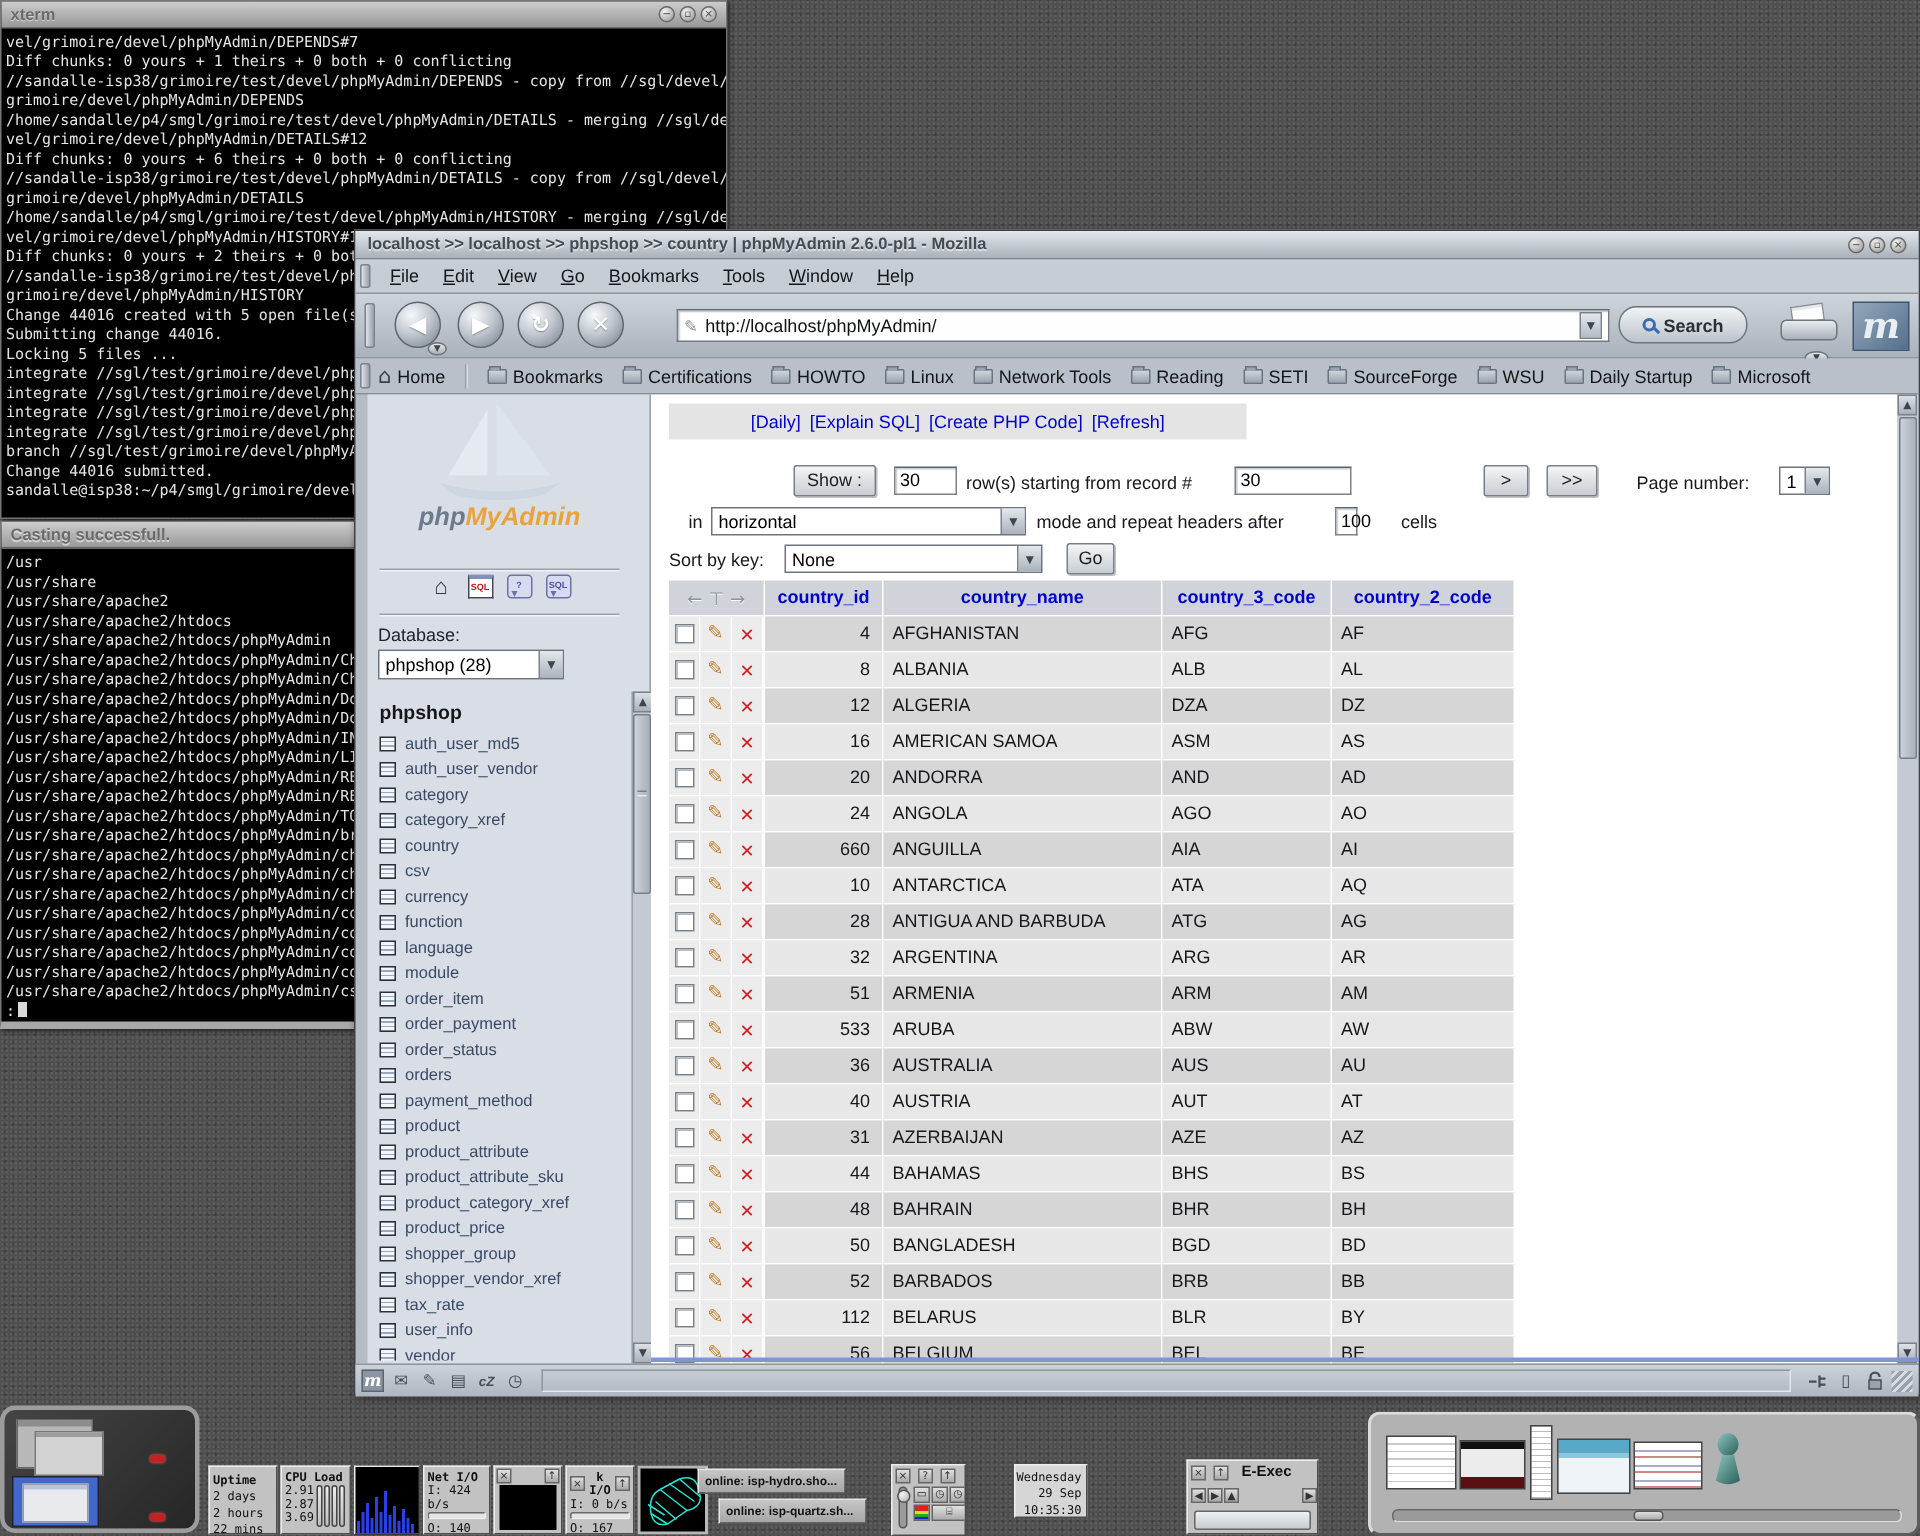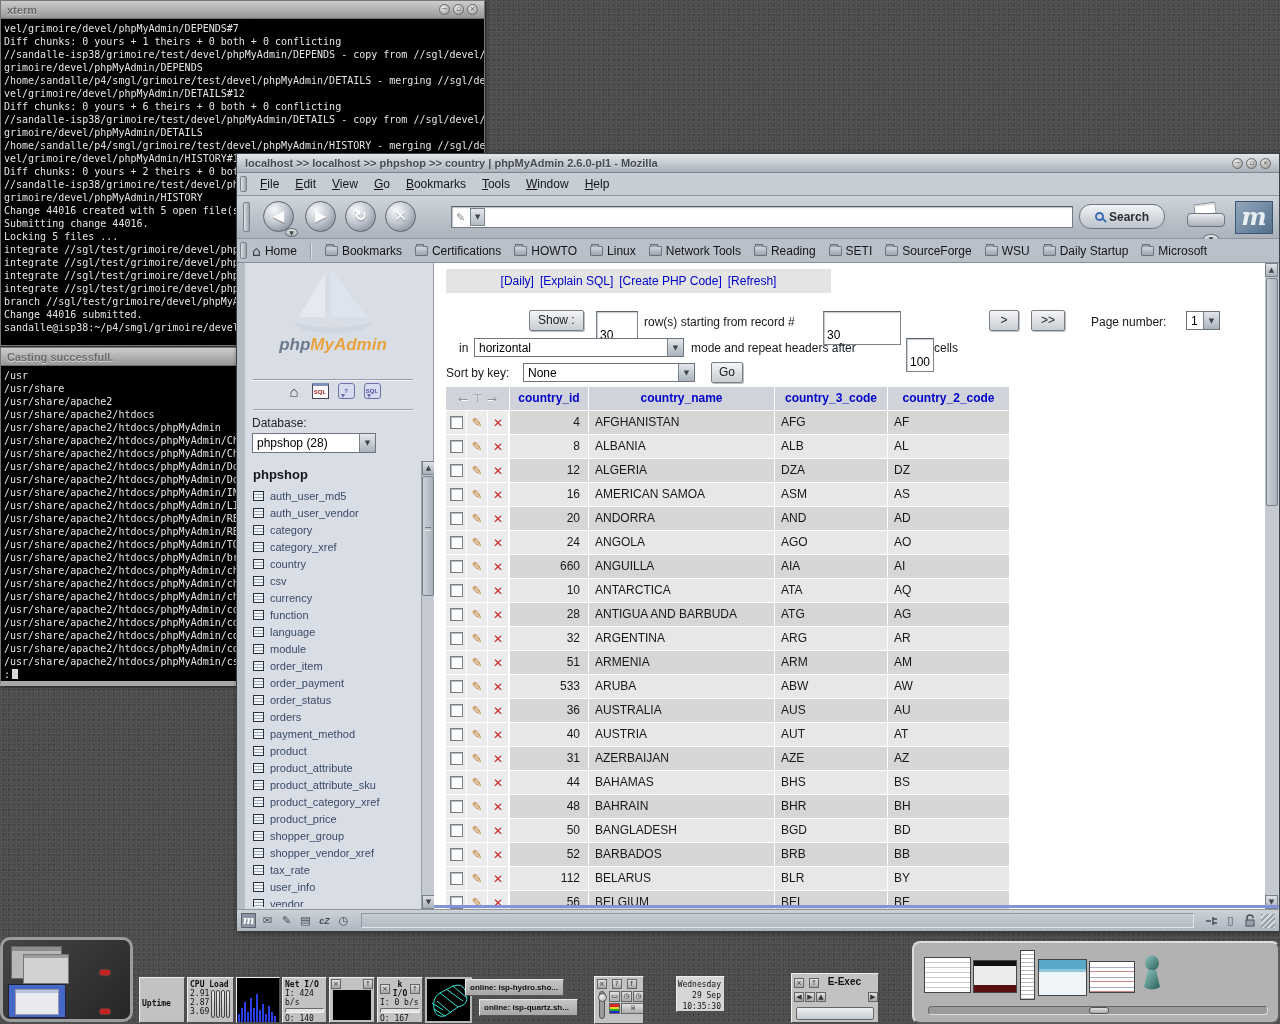--- a/index.html
+++ b/index.html
@@ -79,36 +79,36 @@
 #side-scroll{position:absolute;left:176px;top:198px;width:13px;height:448px;background:#c4c9d2;border-left:1px solid #9aa0aa}
 .sb-btn{position:absolute;left:0;width:13px;height:14px;background:linear-gradient(#dde1e6,#aab1ba);border:1px solid #7a828c;font:7px/12px "DejaVu Sans",sans-serif;text-align:center;color:#3f4550}
 .sb-thumb{position:absolute;left:0;width:12px;background:linear-gradient(90deg,#ccd2d9,#a8b0ba);border:1px solid #767e88;border-radius:2px}
 .sb-ridge{position:absolute;left:2px;right:2px;height:4px;border-top:1px solid #767e88;border-bottom:1px solid #e8ebee}
 #side-thumb{top:15px;height:120px}
 
 #mf{position:absolute;left:197px;top:109px;width:831px;height:646px;background:#fff;overflow:hidden}
 #mf-band{position:absolute;left:12px;top:6px;width:385px;height:24px;background:#e4e4e4;display:flex;align-items:center;justify-content:center;gap:6px}
 .qlink{font:12px "Liberation Sans",sans-serif;color:var(--link-blue,#0000cc)}
 .mtxt{position:absolute;font:12px "Liberation Sans",sans-serif;color:#16181c;white-space:nowrap}
-.inp{position:absolute;height:19px;background:#fff;border:1px solid #7a828c;border-top-color:#5c636c;box-shadow:inset 1px 1px 1px #c6cbd2;font:12px "Liberation Sans",sans-serif;padding:16px 3px}
+.inp{position:absolute;height:19px;background:#fff;border:1px solid #7a828c;border-top-color:#5c636c;box-shadow:inset 1px 1px 1px #c6cbd2;font:12px "Liberation Sans",sans-serif;padding:1px 3px}
 .btn{position:absolute;height:21px;background:linear-gradient(#f4f5f6,#c9cdd2);border:1px solid #767e88;border-radius:2px;box-shadow:1px 1px 0 rgba(0,0,0,.25);font:12px/19px "Liberation Sans",sans-serif;color:#1a1d22;text-align:center;padding:0 8px}
 .sel{position:absolute;height:19px;background:#fff;border:1px solid #6e757e;display:flex;align-items:center}
 .sel .sel-txt{flex:1;font:12px "Liberation Sans",sans-serif;padding:0 4px;white-space:nowrap;overflow:hidden}
 #p-show{left:95px;top:47px}
 #i-rows{left:162px;top:48px;width:42px}
 #t-rows{left:210px;top:52px}
 #i-rec{left:389px;top:48px;width:78px}
 #b-next{left:555px;top:47px;width:30px;padding:0}
 #b-last{left:597px;top:47px;width:34px;padding:0}
 #t-page{left:657px;top:52px}
 #s-page{left:752px;top:48px;width:34px}
 #t-in{left:25px;top:78px}
 #s-mode{left:40px;top:75px;width:210px}
 #t-mode{left:257px;top:78px}
-#i-cells{left:472px;top:75px;width:28px}
+#i-cells{left:456px;top:75px;width:15px}
 #t-cells{left:500px;top:78px}
 #t-sort{left:12px;top:103px}
 #s-sort{left:89px;top:100px;width:172px}
 #b-go{left:277px;top:99px;width:32px;padding:0}
 
 #ctable{position:absolute;left:12px;top:124px;width:564px}
 #thead{display:flex;background:#d0d4da;height:24px}
 .cell{border-right:1px solid #fff;border-bottom:1px solid #fff;overflow:hidden;white-space:nowrap}
 .hcell{font:bold 12px/23px "Liberation Sans",sans-serif;color:var(--link-blue,#0000cc);text-align:center}
 .h-nav{display:flex;align-items:center;justify-content:center;gap:4px;color:#8a93a0;font:12px "DejaVu Sans",sans-serif}
@@ -148,21 +148,21 @@
 .tw .ttl{font-weight:bold}
 .mini-btn{width:10px;height:10px;background:linear-gradient(#e0e0e0,#a8a8a8);border:1px solid #666;font:7px/8px "DejaVu Sans",sans-serif;text-align:center;color:#333;display:inline-block}
 #pager{position:absolute;left:0;top:937px;width:133px;height:85px;background:linear-gradient(135deg,#454545,#262626);border:3px solid #9c9c9c;border-radius:10px}
 .pg-win-a{position:absolute;left:8px;top:6px;width:51px;height:33px;background:#b8b8b8;border:1px solid #666;box-shadow:inset 0 4px 0 #8d8d8d}
 .pg-win-a2{position:absolute;left:20px;top:14px;width:46px;height:30px;background:#d2d2d2;border:1px solid #777;box-shadow:inset 0 3px 0 #9d9d9d}
 .pg-win-b{position:absolute;left:5px;top:44px;width:58px;height:34px;background:#4468c8;border:1px solid #223}
 .pg-win-b2{position:absolute;left:12px;top:49px;width:44px;height:26px;background:#e8eaee;border:1px solid #99a;box-shadow:inset 0 3px 0 #b8c4dc}
 .pg-led{position:absolute;width:10px;height:5px;background:#c42222;border-radius:2px;box-shadow:0 0 2px #f66}
 #led1{left:97px;top:30px}#led2{left:97px;top:69px}
 #w-uptime{left:139px;top:977px;width:46px;height:46px;padding:2px}
-#w-uptime div{margin-top:19px}
+#w-uptime div{margin-top:2px}
 #w-cpu{left:187px;top:977px;width:47px;height:46px;padding:2px}
 #cpu-bars{position:absolute;right:3px;top:12px;display:flex;gap:1px}
 .vbar{width:4px;height:28px;border:1px solid #444;background:linear-gradient(#ededed,#bdbdbd);border-radius:2px}
 #w-spec{position:absolute;left:236px;top:977px;width:44px;height:46px;background:#000;border:1px solid;border-color:#ededed #4c4c4c #4c4c4c #ededed}
 #w-net{left:282px;top:977px;width:45px;height:46px;padding:2px}
 .hbar{height:5px;background:#e4e4e4;border:1px solid #6a6a6a;border-bottom-color:#f0f0f0;border-right-color:#f0f0f0;border-radius:2px;margin:1px 0}
 #w-black{left:329px;top:977px;width:46px;height:46px;padding:1px}
 #bb-screen{position:absolute;left:3px;top:12px;width:38px;height:30px;background:#000}
 #w-disk{left:377px;top:977px;width:46px;height:46px;padding:2px}
 .w-hdr{display:flex;align-items:center;gap:1px}
@@ -395,20 +395,21 @@
 
     <div id="b-navbar">
       <span class="grippy" style="position:absolute;left:3px;top:6px;height:30px"></span>
       <div class="navbtn" id="nav-back">◀</div>
       <div id="back-dd">▼</div>
       <div class="navbtn" id="nav-fwd">▶</div>
       <div class="navbtn" id="nav-reload">↻</div>
       <div class="navbtn" id="nav-stop">✕</div>
       <div id="url-field">
         <span id="url-pen">✎</span>
+        <span id="url-text">http://localhost/phpMyAdmin/</span>
         <span id="url-dd">▼</span>
       </div>
       <div id="search-btn">
         <span class="mag"></span>
         <span>Search</span>
       </div>
       <div id="printer">
         <div class="p-paper"></div>
           <div class="p-body"></div>
       </div>

